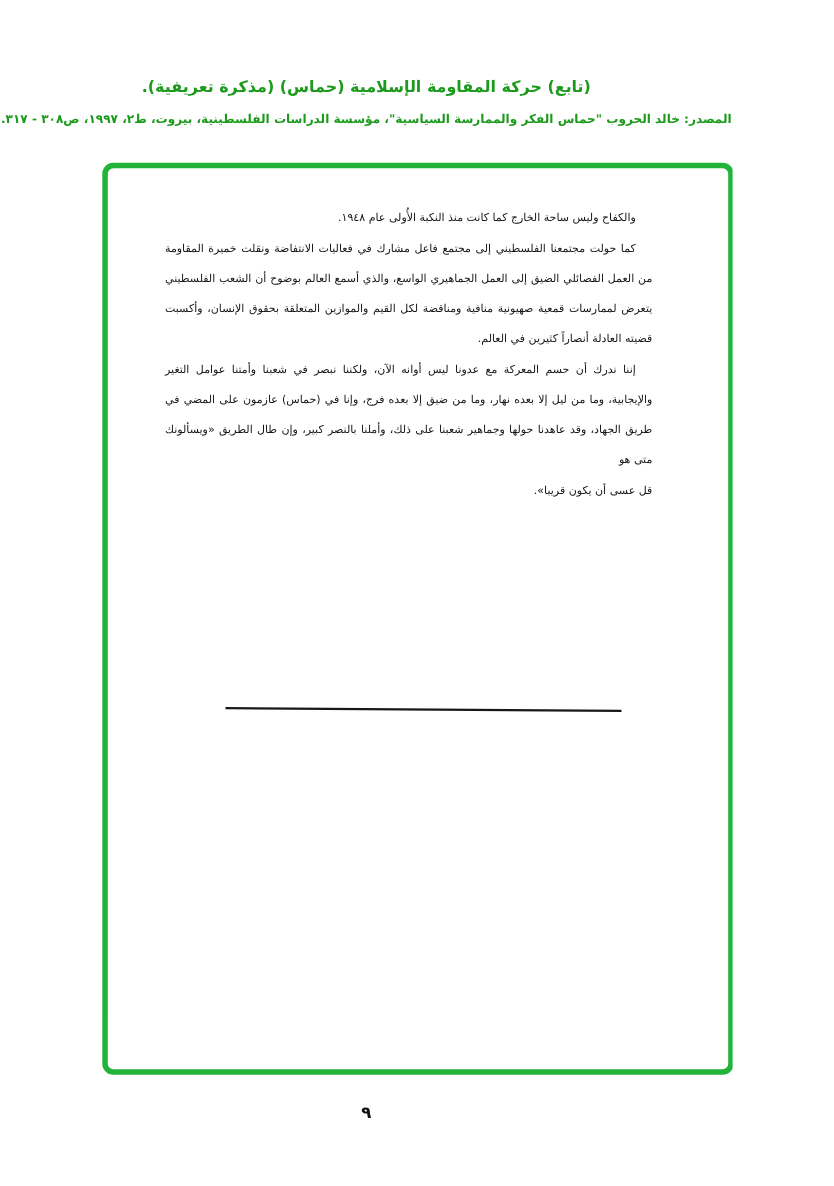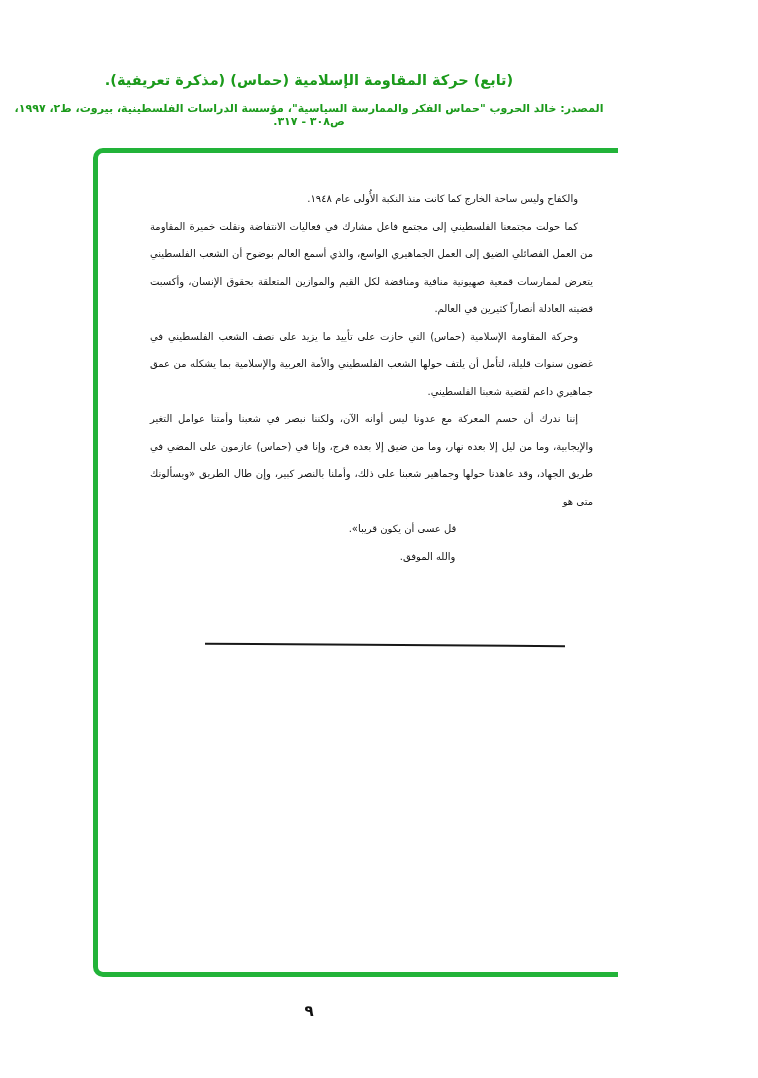--- a/index.html
+++ b/index.html
@@ -7,20 +7,21 @@
     padding: 0;
     background: #ffffff;
     font-family: "DejaVu Sans", sans-serif;
   }
   .page {
     position: relative;
     width: 618px;
     height: 1078px;
     background: #ffffff;
     overflow: hidden;
+    padding-left: 48px;
   }
   .title {
     position: absolute;
     top: 72px;
     left: 0;
     width: 100%;
     text-align: center;
     direction: rtl;
     font-size: 14.5px;
     font-weight: bold;
@@ -55,21 +56,20 @@
     font-size: 10px;
     line-height: 27.5px;
     color: var(--text-black, #151515);
   }
   .content p {
     margin: 0;
     text-indent: 15px;
   }
   .content p.quote-line {
     text-indent: 0;
-    text-align: center;
     padding-left: 62px;
   }
   .content p.closing-line {
     text-indent: 0;
     text-align: center;
     padding-left: 112px;
   }
   .divider {
     position: absolute;
     top: 644px;
@@ -97,24 +97,22 @@
 <div class="page">
 
   <div class="title">(تابع) حركة المقاومة الإسلامية (حماس) (مذكرة تعريفية).</div>
 
   <div class="source">المصدر: خالد الحروب "حماس الفكر والممارسة السياسية"، مؤسسة الدراسات الفلسطينية، بيروت، ط٢، ١٩٩٧، ص٣٠٨ - ٣١٧.</div>
 
   <div class="frame">
     <div class="content">
       <p>والكفاح وليس ساحة الخارج كما كانت منذ النكبة الأُولى عام ١٩٤٨.</p>
       <p>كما حولت مجتمعنا الفلسطيني إلى مجتمع فاعل مشارك في فعاليات الانتفاضة ونقلت خميرة المقاومة من العمل الفصائلي الضيق إلى العمل الجماهيري الواسع، والذي أسمع العالم بوضوح أن الشعب الفلسطيني يتعرض لممارسات قمعية صهيونية منافية ومناقضة لكل القيم والموازين المتعلقة بحقوق الإنسان، وأكسبت قضيته العادلة أنصاراً كثيرين في العالم.</p>
-      <p>وحركة المقاومة الإسلامية (حماس) التي حازت على تأييد ما يزيد على نصف الشعب الفلسطيني في غضون سنوات قليلة، لتأمل أن يلتف حولها الشعب الفلسطيني والأمة العربية والإسلامية بما يشكله من عمق جماهيري داعم لقضية شعبنا الفلسطيني.</p>
       <p>إننا ندرك أن حسم المعركة مع عدونا ليس أوانه الآن، ولكننا نبصر في شعبنا وأمتنا عوامل التغير والإيجابية، وما من ليل إلا بعده نهار، وما من ضيق إلا بعده فرج، وإنا في (حماس) عازمون على المضي في طريق الجهاد، وقد عاهدنا حولها وجماهير شعبنا على ذلك، وأملنا بالنصر كبير، وإن طال الطريق «ويسألونك متى هو</p>
       <p class="quote-line">قل عسى أن يكون قريبا».</p>
-      <p class="closing-line">والله الموفق.</p>
     </div>
   </div>
 
   <div class="divider"></div>
 
   <div class="page-number">٩</div>
 
 </div>
 
 </body></html>

